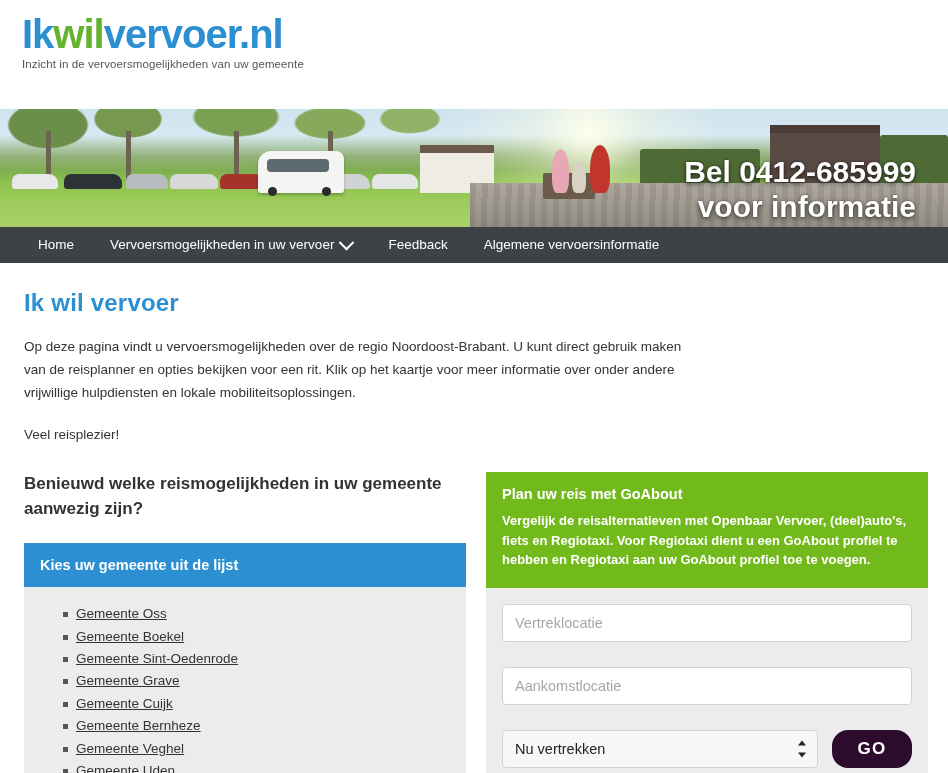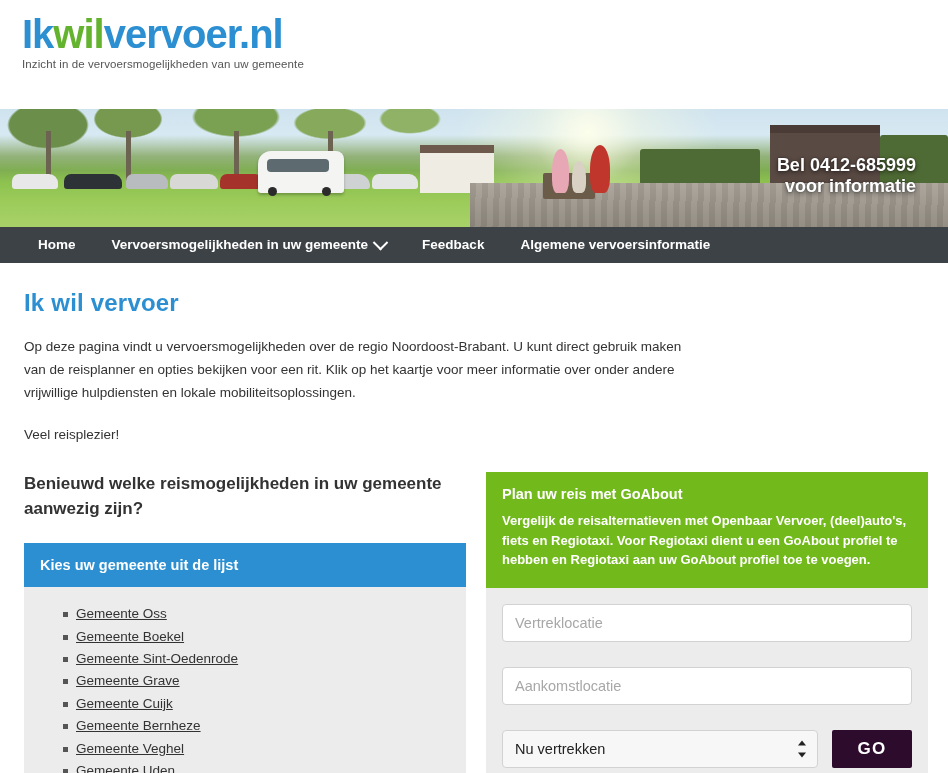--- a/index.html
+++ b/index.html
@@ -152,40 +152,40 @@
   .fig {
     position: absolute;
     border-radius: 50% 50% 30% 30%;
   }
   .hero-phone {
     position: absolute;
     right: 32px;
     top: 46px;
     text-align: right;
     color: #ffffff;
-    font-size: 18px;
+    font-size: 30px;
     font-weight: bold;
     line-height: 1.16;
     text-shadow: 0 2px 5px rgba(0,0,0,0.55), 0 0 2px rgba(0,0,0,0.5);
     white-space: nowrap;
   }
 
   
   .nav {
     height: 36px;
     background: #3d4247;
     display: flex;
     align-items: center;
     padding-left: 20px;
     box-sizing: border-box;
   }
   .nav-item {
     color: #ffffff;
     font-size: 13.5px;
-    font-weight: bold;
+    font-weight: normal;
     padding: 0 18px;
     line-height: 36px;
     cursor: pointer;
     white-space: nowrap;
     display: flex;
     align-items: center;
     gap: 7px;
   }
   .chev {
     display: inline-block;
@@ -347,21 +347,21 @@
     border-right: 4.5px solid transparent;
   }
   .stepper .up { top: 0; border-bottom: 5.5px solid #222222; }
   .stepper .down { bottom: 0; border-top: 5.5px solid #222222; }
   .go-btn {
     width: 80px;
     height: 38px;
     background: #2d0b2d;
     color: #ffffff;
     border: none;
-    border-radius: 2px;
+    border-radius: 16px;
     font-size: 17px;
     font-weight: bold;
     letter-spacing: 1.2px;
     font-family: "Liberation Sans", sans-serif;
     cursor: pointer;
   }
 </style>
 </head>
 <body>
 
@@ -410,21 +410,21 @@
       <div>Bel 0412-685999</div>
       <div>voor informatie</div>
     </div>
   </div>
 
   <div class="nav">
     <div class="nav-item">
       <span>Home</span>
     </div>
     <div class="nav-item">
-      <span>Vervoersmogelijkheden in uw gemeente</span>
+      <span>Vervoersmogelijkheden in uw vervoer</span>
       <span class="chev"></span>
     </div>
     <div class="nav-item">
       <span>Feedback</span>
     </div>
     <div class="nav-item">
       <span>Algemene vervoersinformatie</span>
     </div>
   </div>
 

